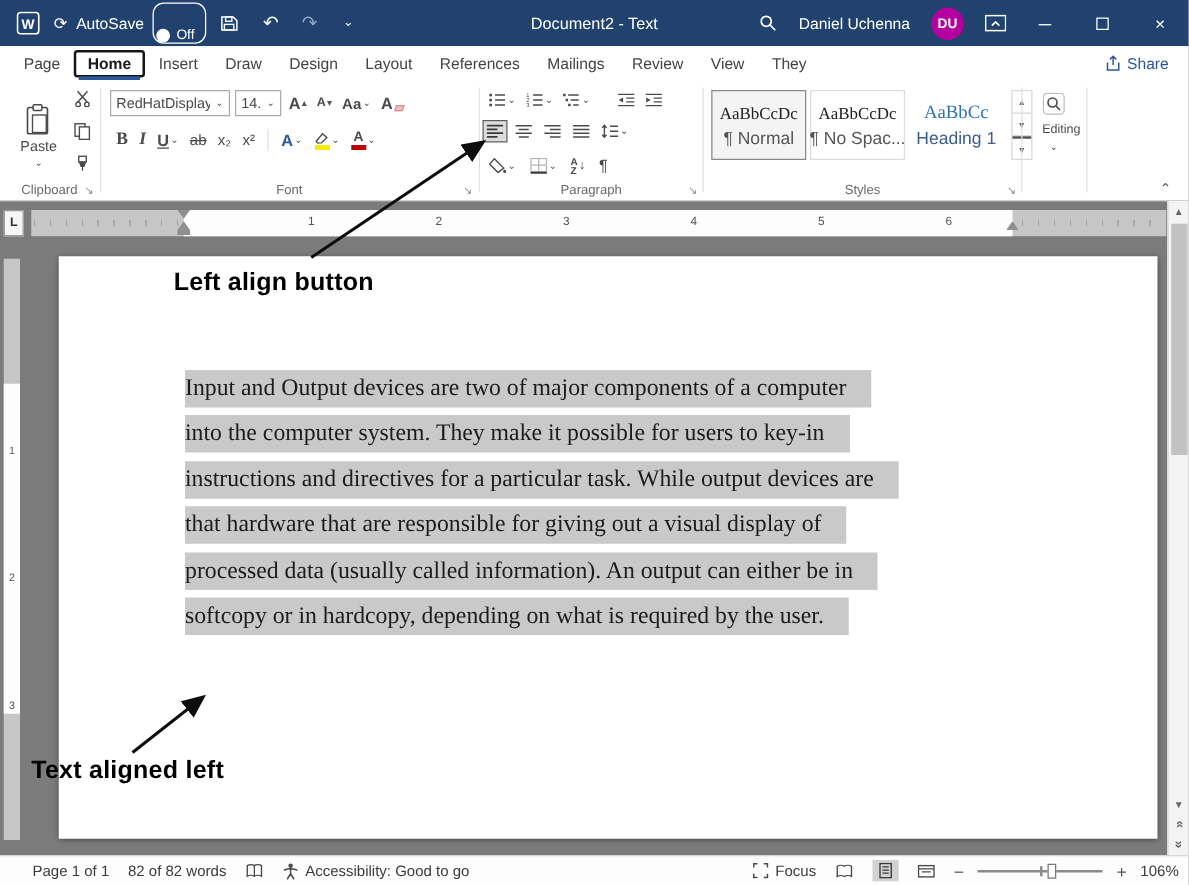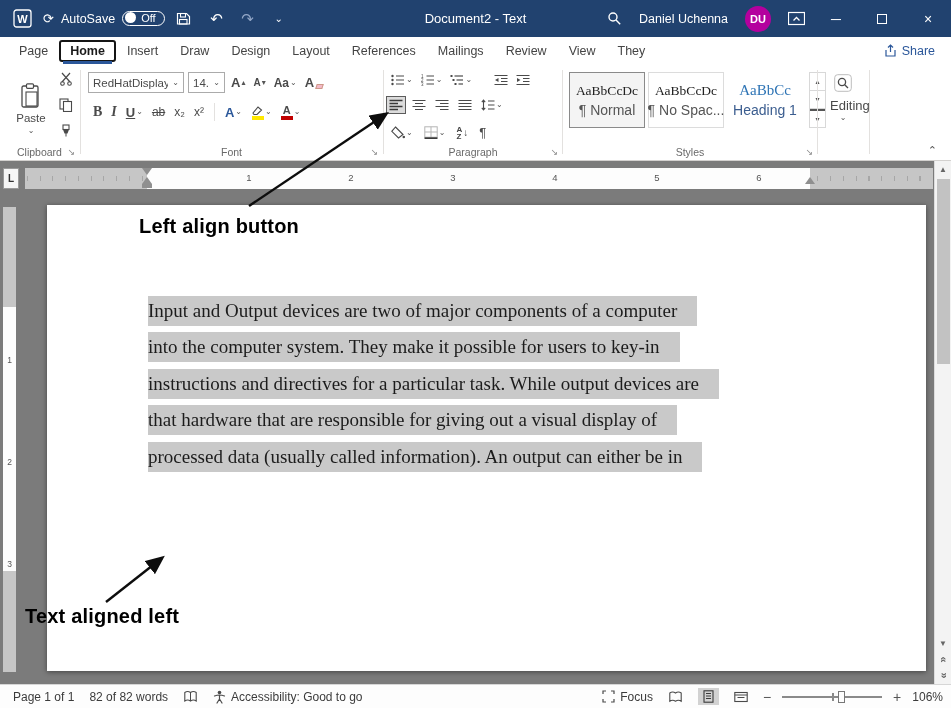--- a/index.html
+++ b/index.html
@@ -5,21 +5,21 @@
   *{box-sizing:border-box;margin:0;padding:0}
   body{margin:0;font-family:"Liberation Sans",sans-serif;background:#444}
   .app{position:relative;width:951px;height:708px;background:#fff;overflow:hidden;font-size:12px;color:#333}
   svg{display:block}
 
   
   .titlebar{position:absolute;top:0;left:0;right:0;height:37px;background:var(--titlebar,#21426f);color:#fff;display:flex;align-items:center}
   .tb-left{display:flex;align-items:center;gap:11px;padding-left:13px}
   .autosave{display:flex;align-items:center;gap:7px;font-size:12.5px}
   .as-ic{font-size:13px;line-height:1}
-  .toggle{display:flex;align-items:flex-start;gap:5px;border:1px solid #fff;border-radius:9px;height:15px;padding:0 8px 0 2px;font-size:11px;cursor:pointer}
+  .toggle{display:flex;align-items:flex-end;gap:5px;border:1px solid #fff;border-radius:9px;height:33px;padding:0 8px 0 2px;font-size:11px;cursor:pointer}
   .knob{width:11px;height:11px;border-radius:50%;background:#fff}
   .tb-btn{min-width:20px;text-align:center;font-size:15px;line-height:1;color:#fff}
   .qat{font-size:10px}
   .dim{color:#93a7c7}
   .tb-title{position:absolute;left:0;right:0;top:0;height:37px;display:flex;align-items:center;justify-content:center;font-size:13px;pointer-events:none}
   .tb-right{position:absolute;right:146px;top:0;height:37px;display:flex;align-items:center;gap:17px;font-size:12.5px}
   .avatar{width:26px;height:26px;border-radius:50%;background:var(--avatar,#b4009e);display:flex;align-items:center;justify-content:center;font-size:11px;font-weight:700;color:#fff}
   .win{position:absolute;right:0;top:0;height:37px;display:flex}
   .win>div{width:46px;display:flex;align-items:center;justify-content:center;font-size:14px;cursor:pointer}
   .maxbox{width:10px;height:10px;border:1px solid #fff}
@@ -97,21 +97,21 @@
   
   .vscroll{position:absolute;top:161px;right:0;width:17px;bottom:24px;background:#f3f3f3;border-left:1px solid #dcdcdc}
   .sb-ar{height:16px;display:flex;align-items:center;justify-content:center;font-size:8px;color:#666;cursor:pointer}
   .sb-thumb{position:absolute;top:18px;left:2px;right:1px;height:185px;background:#c2c2c2;cursor:pointer}
   .sb-low{position:absolute;left:0;right:0;display:flex;align-items:center;justify-content:center;height:14px;cursor:pointer}
   .rot{display:inline-block;transform:rotate(90deg);font-size:11px;color:#666;font-weight:700;line-height:1}
   .rotd{display:inline-block;transform:rotate(-90deg);font-size:11px;color:#666;font-weight:700;line-height:1}
 
   
   .statusbar{position:absolute;bottom:0;left:0;right:0;height:24px;background:#fdfdfd;border-top:1px solid #d6d6d6;display:flex;align-items:center;font-size:12px;color:#3b3b3b}
-  .sb-left{display:flex;align-items:center;gap:15px;margin-left:13px}
+  .sb-left{display:flex;align-items:center;gap:15px;margin-left:26px}
   .sb-right{margin-left:auto;display:flex;align-items:center;gap:11px;margin-right:8px}
   .sb-item{display:flex;align-items:center;gap:5px;cursor:pointer}
   .viewbtn{padding:2px 4px;display:flex;align-items:center;cursor:pointer}
   .viewbtn.active{background:#d2d2d2}
   .zslider{position:relative;width:100px;height:14px;cursor:pointer}
   .ztrack{position:absolute;top:6px;left:0;right:0;height:2px;background:#8a8a8a}
   .znotch{position:absolute;left:50%;top:3px;width:2px;height:8px;background:#8a8a8a}
   .zthumb{position:absolute;left:56px;top:1px;width:7px;height:12px;background:#fdfdfd;border:1px solid #777}
   .zbtn{font-size:14px;color:#555;cursor:pointer}
 
@@ -443,21 +443,21 @@
     <div class="vdiv" style="left:817px"></div>
 
     <div class="group" style="left:818px;width:50px">
       <span class="rbtn" style="position:absolute;top:8px;left:50%;transform:translateX(-50%)">
         <svg width="18" height="18">
             <rect x="0.7" y="0.7" width="16.6" height="16.6" rx="3" fill="none" stroke="#bdbdbd" stroke-width="1"></rect>
             <circle cx="8" cy="8" r="3.6" fill="none" stroke="#4a4a4a" stroke-width="1.3"></circle>
             <path d="M10.7 10.7 L14 14" stroke="#4a4a4a" stroke-width="1.3"></path>
           </svg>
       </span>
-      <span style="position:absolute;top:34px;left:12px;right:0;text-align:right;font-size:13px;cursor:pointer">Editing</span>
+      <span style="position:absolute;top:34px;left:12px;right:0;text-align:center;font-size:10px;cursor:pointer">Editing</span>
       <span class="chev" style="position:absolute;top:50px;left:50%;transform:translateX(-50%)">⌄</span>
     </div>
     <div class="vdiv" style="left:869px"></div>
 
     <span class="collapse">⌃</span>
   </div>
 
   <div class="workspace">
     <div class="tabsel">
         <span>L</span>
@@ -484,20 +484,21 @@
       <span class="vnum" style="top:352px">3</span>
     </div>
 
     <div class="page">
       <div class="doctext">
         <div class="dline"><span class="hl">Input and Output devices are two of major components of a computer</span></div>
         <div class="dline"><span class="hl">into the computer system. They make it possible for users to key-in</span></div>
         <div class="dline"><span class="hl">instructions and directives for a particular task. While output devices are</span></div>
         <div class="dline"><span class="hl">that hardware that are responsible for giving out a visual display of</span></div>
         <div class="dline"><span class="hl">processed data (usually called information). An output can either be in</span></div>
+        <div class="dline"><span class="hl">softcopy or in hardcopy, depending on what is required by the user.</span></div>
       </div>
     </div>
 
     <div class="ann ann1">Left align button</div>
     <div class="ann ann2">Text aligned left</div>
   </div>
 
   <div class="vscroll">
     <div class="sb-ar">▲</div>
     <div class="sb-thumb"></div>

